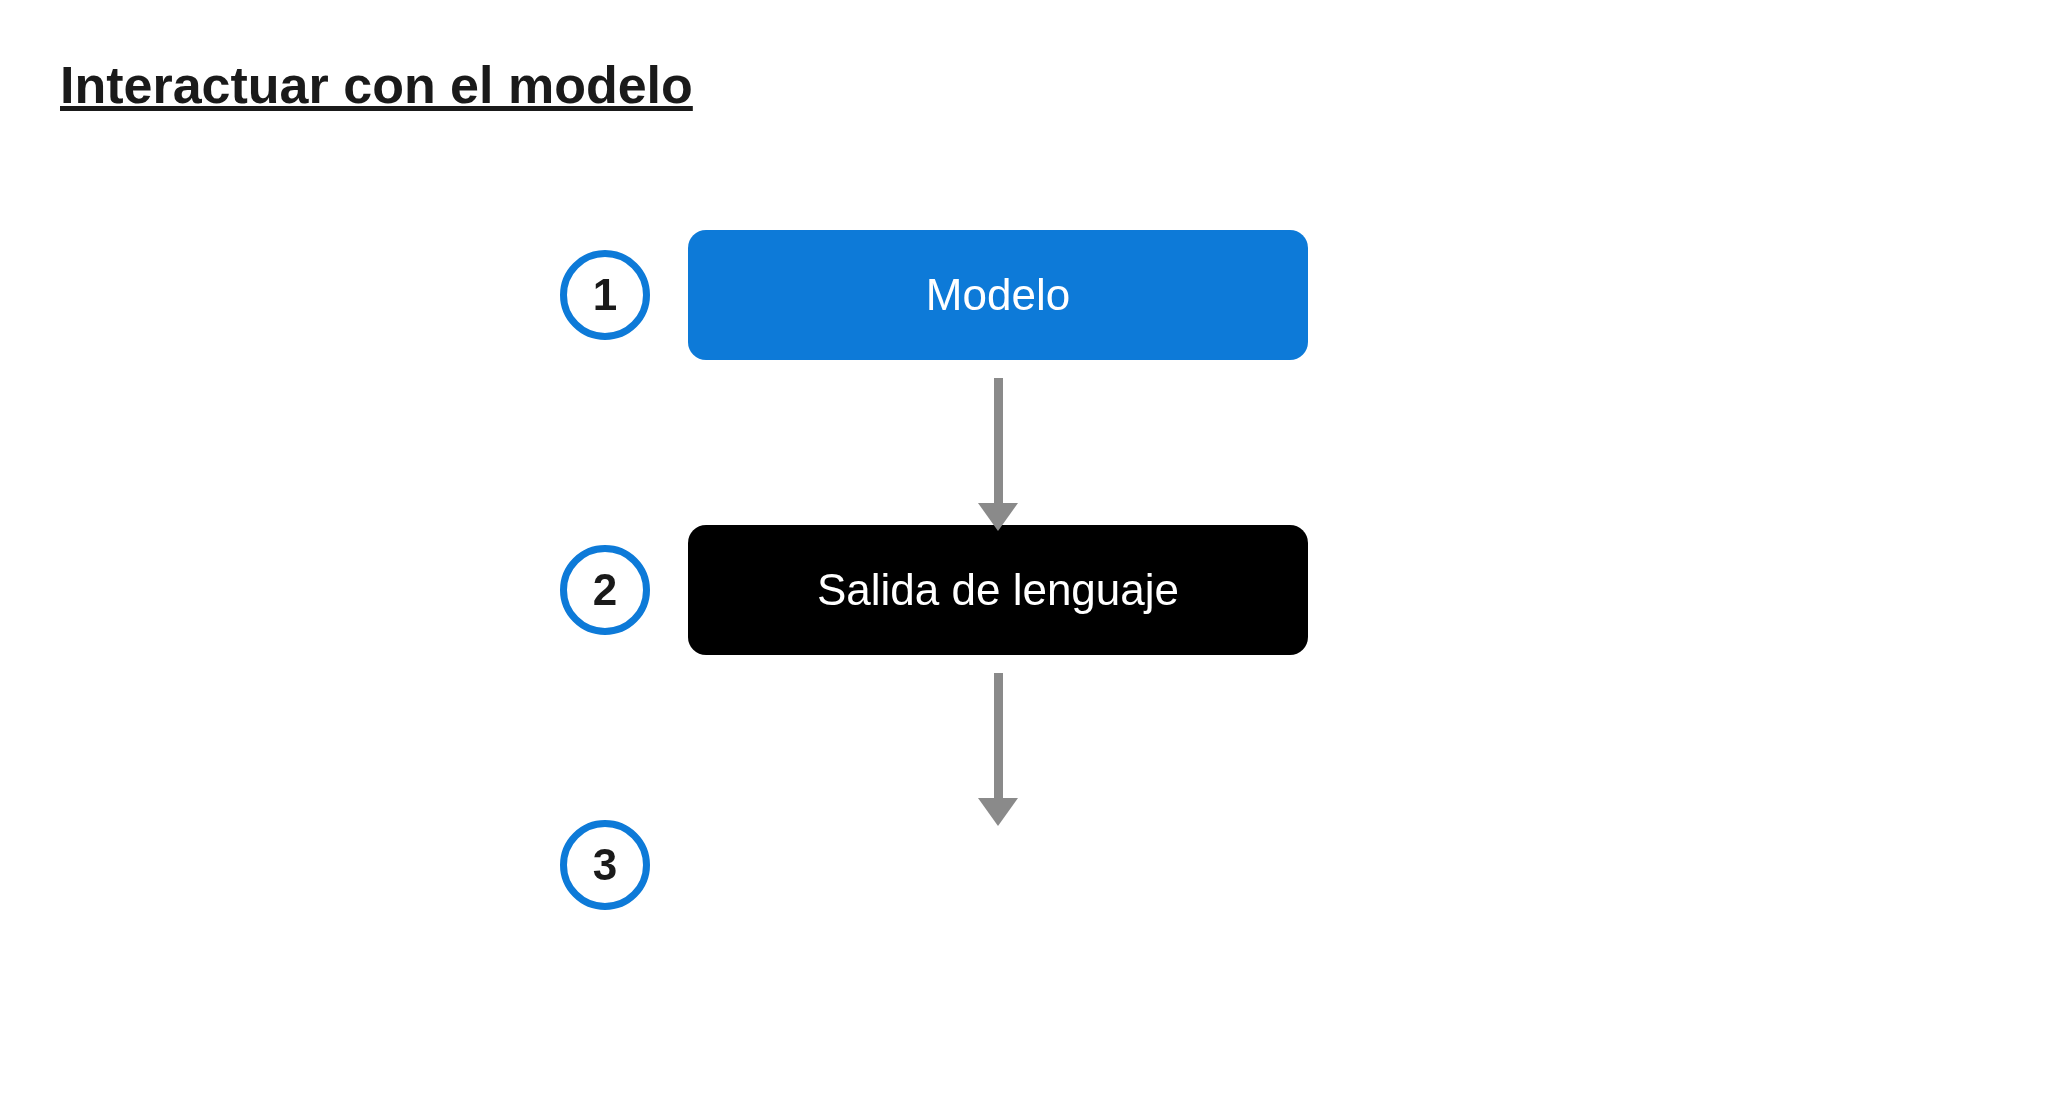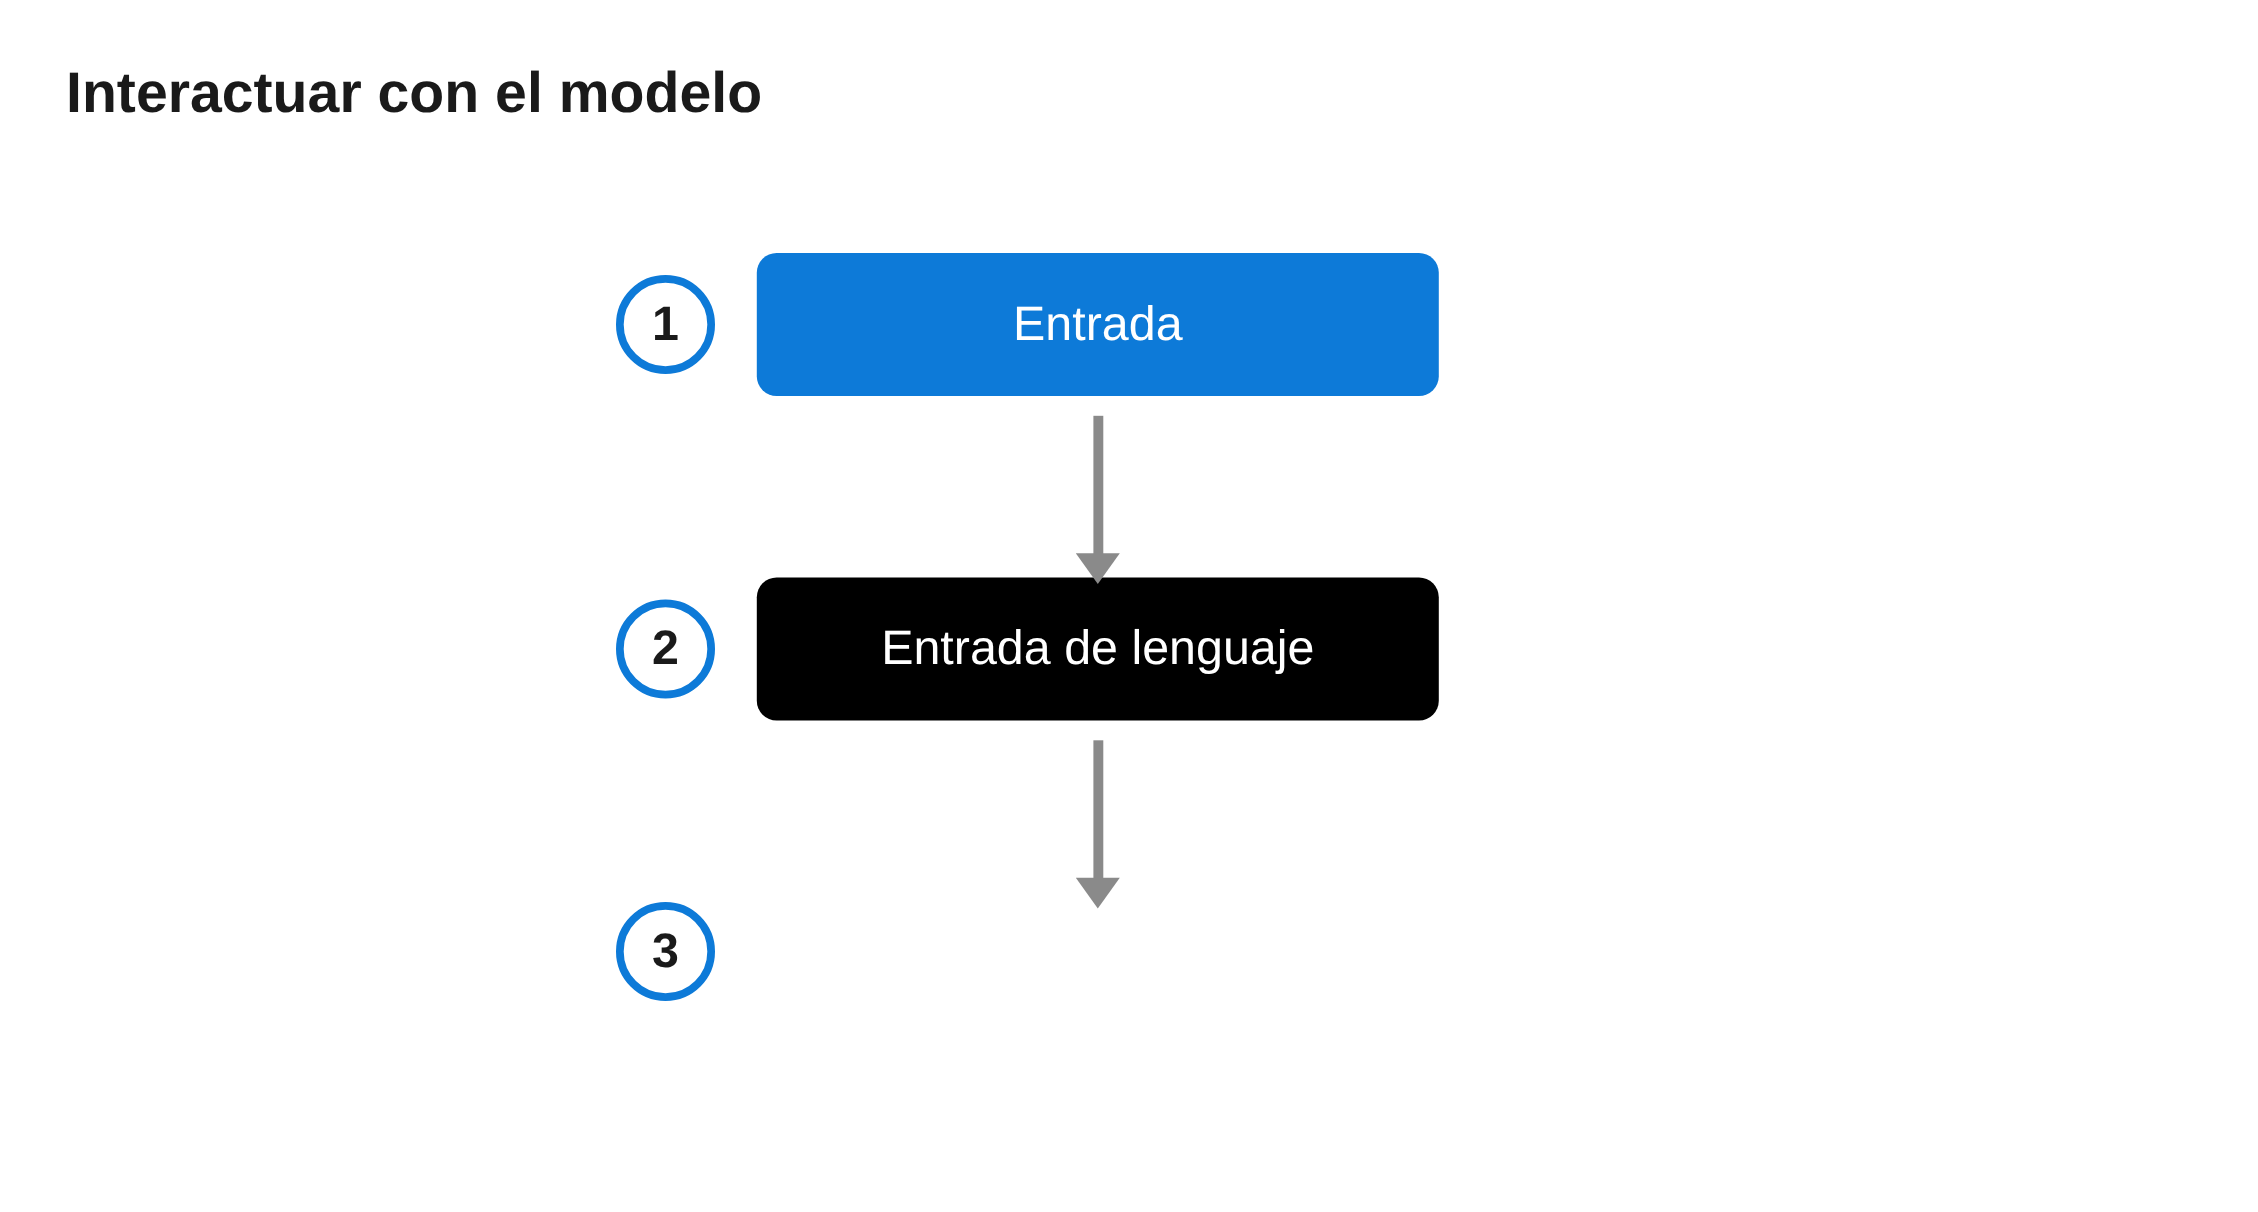--- a/index.html
+++ b/index.html
@@ -14,20 +14,21 @@
       font-family: 'Segoe UI', Tahoma, Geneva, Verdana, sans-serif;
       position: relative;
     }
     .page-title {
       position: absolute;
       top: 55px;
       left: 60px;
       font-size: 52px;
       font-weight: 700;
       color: #1a1a1a;
+      text-decoration: underline;
     }
     .diagram-container {
       position: absolute;
       top: 230px;
       left: 560px;
       width: 900px;
     }
     .step-row {
       display: flex;
       align-items: center;
@@ -93,30 +94,30 @@
   </style>
 </head>
 <body>
 
 <h1 class="page-title">Interactuar con el modelo</h1>
 
 <div class="diagram-container">
 
   <div class="step-row">
     <div class="step-number">1</div>
-    <div class="step-box blue">Entrada</div>
+    <div class="step-box blue">Modelo</div>
   </div>
 
   <div class="arrow-container">
     <div class="arrow"></div>
   </div>
 
   <div class="step-row">
     <div class="step-number">2</div>
-    <div class="step-box black">Entrada de lenguaje</div>
+    <div class="step-box black">Salida de lenguaje</div>
   </div>
 
   <div class="arrow-container">
     <div class="arrow"></div>
   </div>
 
   <div class="step-row">
     <div class="step-number">3</div>
   </div>
 

